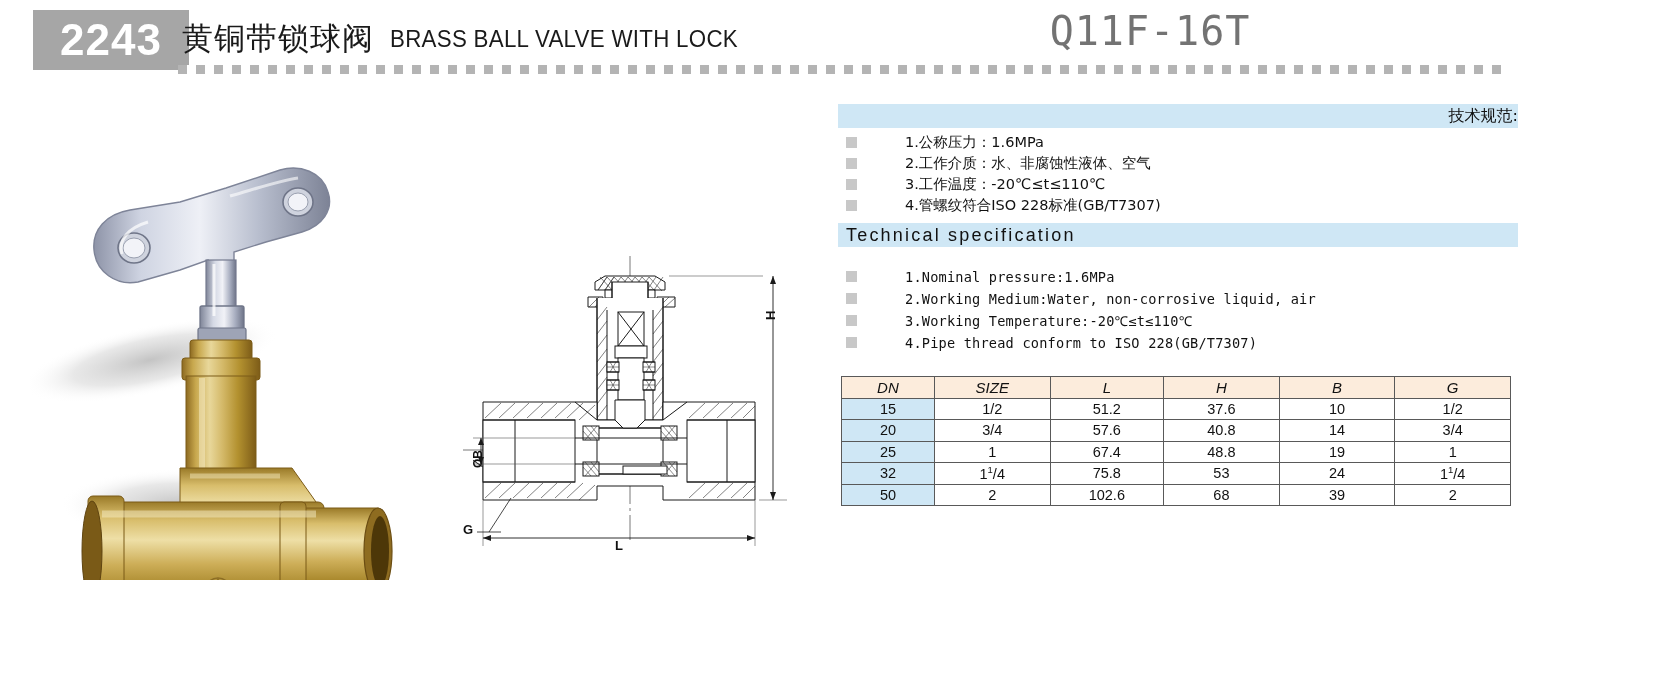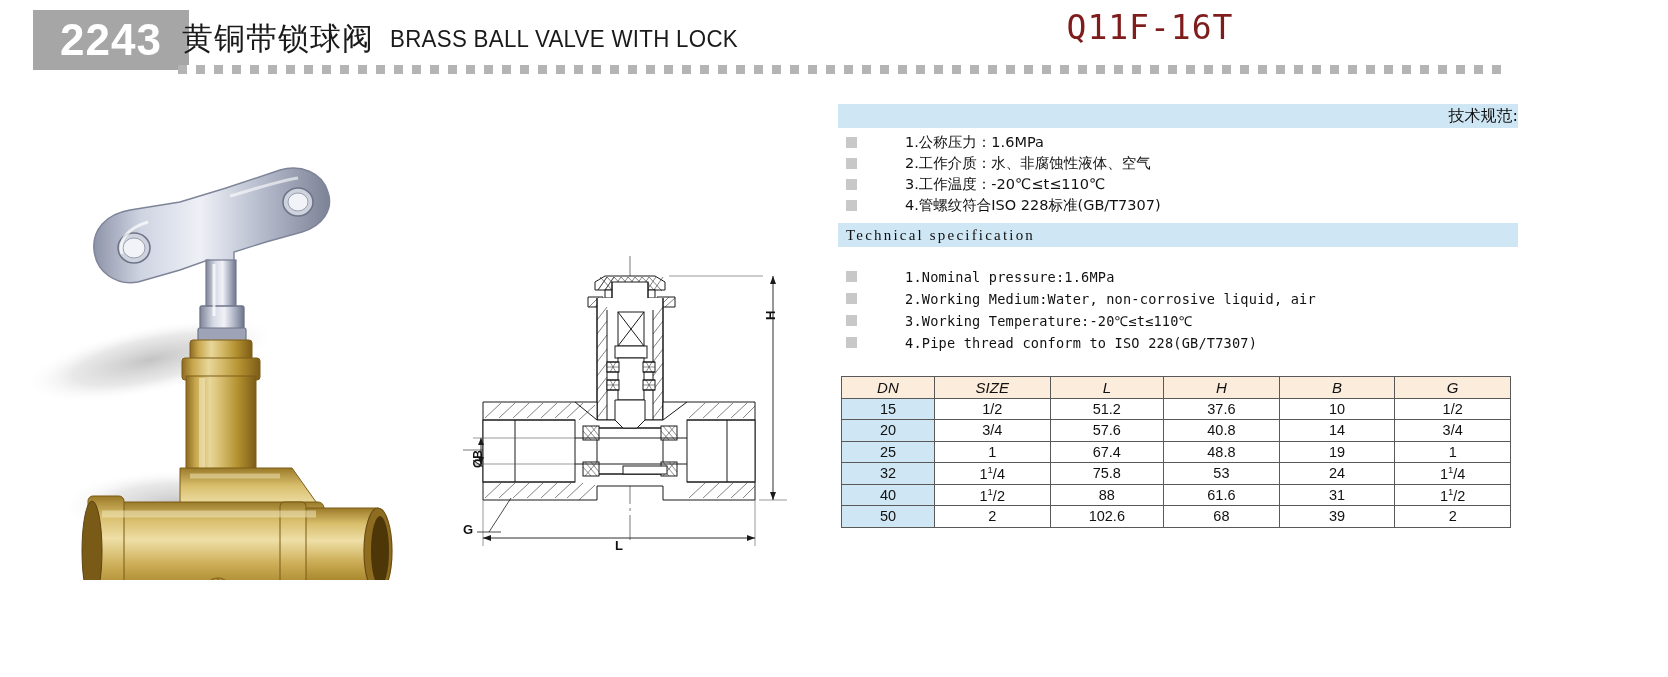--- a/index.html
+++ b/index.html
@@ -34,21 +34,21 @@
     position: absolute; left: 390px; top: 25px;
     font-size: 24px; color: #1a1a1a;
     letter-spacing: 0.3px;
     font-family: "Liberation Sans", sans-serif;
     white-space: nowrap;
     transform: scaleX(0.93); transform-origin: left top;
   }
   #model-no {
     position: absolute; left: 940px; top: 8px;
     width: 420px; text-align: center;
-    font-size: 33px; color: #7f1d1d;
+    font-size: 40px; color: #737373;
     letter-spacing: 1px;
     font-family: "DejaVu Sans Mono", monospace;
     white-space: nowrap;
   }
   #dashrule {
     position: absolute; left: 178px; top: 65px;
     width: 1330px; height: 9px;
     background-image: repeating-linear-gradient(
       to right, #b4b4b4 0px, #b4b4b4 9px, #ffffff 9px, #ffffff 18px);
   }
@@ -66,22 +66,22 @@
     background: #cfe7f5;
     height: 24px;
     line-height: 24px;
     padding-left: 8px;
     font-size: 16px;
     color: #111;
     white-space: nowrap;
   }
   .spec-bar.cn { font-family: "DejaVu Sans", sans-serif; font-size: 16px; text-align: right; }
   .spec-bar.en {
-    font-family: Liberation Serif, serif;
-    font-size: 15px; letter-spacing: 2.2px;
+    font-family: Liberation Sans, sans-serif;
+    font-size: 18px; letter-spacing: 2.2px;
   }
   .spec-list { margin-top: 4px; }
   .spec-item {
     display: flex; align-items: flex-start;
     height: 21px; line-height: 21px;
     font-size: 14.5px; color: #111;
     white-space: nowrap;
     gap: 40px;
   }
   .spec-item .bullet {
@@ -555,28 +555,20 @@
         </tr>
         <tr>
           <td class="dn-cell">32</td>
           <td>1<sup>1</sup>/4</td>
           <td>75.8</td>
           <td>53</td>
           <td>24</td>
           <td>1<sup>1</sup>/4</td>
         </tr>
         <tr>
-          <td class="dn-cell">40</td>
-          <td>1<sup>1</sup>/2</td>
-          <td>88</td>
-          <td>61.6</td>
-          <td>31</td>
-          <td>1<sup>1</sup>/2</td>
-        </tr>
-        <tr>
           <td class="dn-cell">50</td>
           <td>2</td>
           <td>102.6</td>
           <td>68</td>
           <td>39</td>
           <td>2</td>
         </tr>
       </tbody>
   </table>
 

